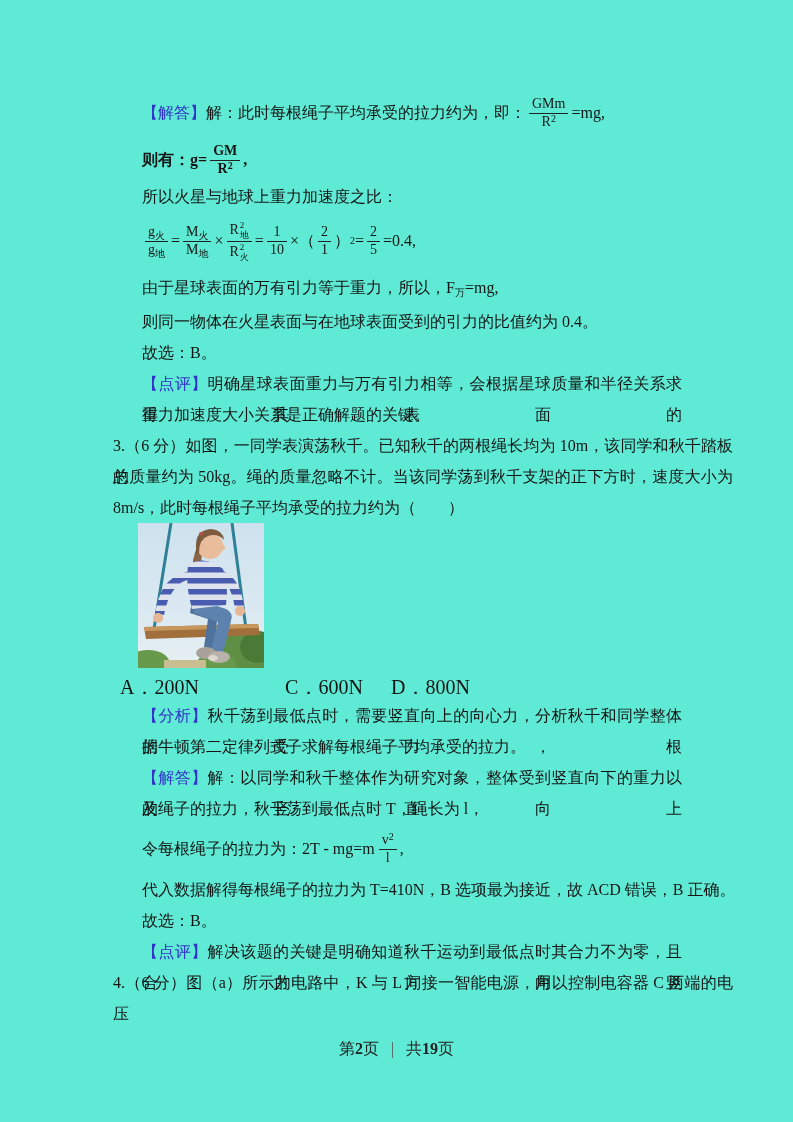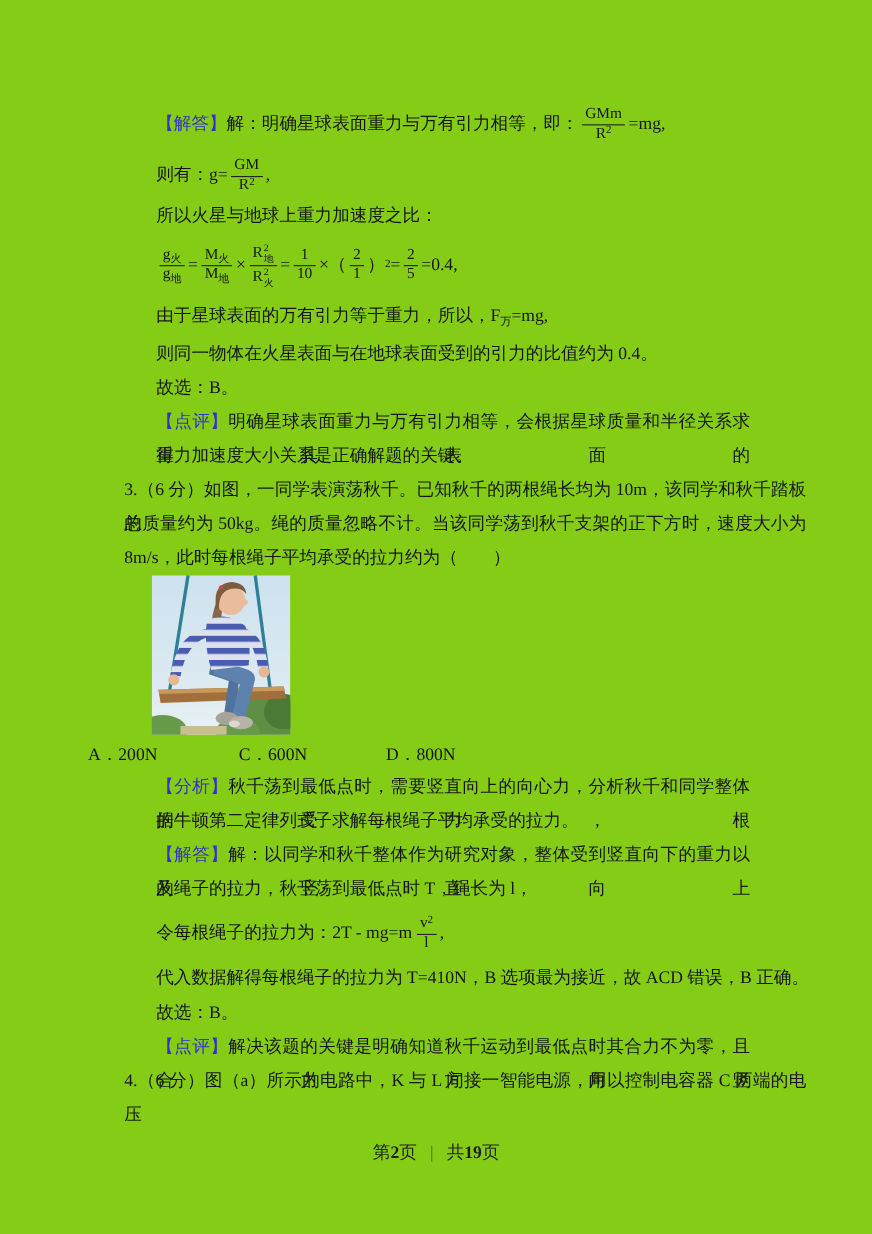--- a/index.html
+++ b/index.html
@@ -1,77 +1,77 @@
 <!DOCTYPE html>
 <html><head>
 <meta charset="utf-8">
 <style>
   html,body{margin:0;padding:0;background:#ffffff;}
   .page{
     position:relative;
     width:793px;height:1122px;
     margin:0 auto;
-    background:#84cc16;
+    background:#5eead4;
     font-family:"Liberation Serif","DejaVu Serif",serif;
     color:#151515;
     overflow:hidden;
   }
   .content{position:absolute;top:88px;left:0;width:793px;}
   .ln{
     margin-left:142px;margin-right:111px;
     font-size:16px;height:31px;line-height:31px;
     white-space:nowrap;
   }
   .ln.q{margin-left:113px;margin-right:60px;white-space:normal;}
   .just{text-align:justify;text-align-last:justify;white-space:normal;}
   .tallline{display:flex;align-items:center;line-height:1.25;white-space:nowrap;}
   .h50{height:50px;}
-  .h44{height:44px;}
+  .h44{height:44px;font-weight:bold;}
   .h30{height:30px;line-height:30px;}
   .h58{height:58px;}
   .h36{height:36px;line-height:36px;}
   .lbl{color:#3232c8;}
   .frac{
     display:inline-flex;flex-direction:column;align-self:center;
     text-align:center;vertical-align:middle;margin:0 3px;
     font-size:14px;line-height:1.2;
   }
   .frac .num{border-bottom:1.3px solid #222;padding:0 3px;}
   .frac .den{padding:0 3px;}
   sup.e{font-size:10px;line-height:0;vertical-align:4px;}
   sub.c{font-size:10px;line-height:0;vertical-align:-3px;}
   .stk{
     display:inline-flex;flex-direction:column;align-items:flex-start;
     font-size:9px;line-height:1.15;vertical-align:middle;margin-left:1px;
   }
   .photo-wrap{margin-left:138px;width:126px;height:145px;}
   .opts{
-    margin-left:80px;margin-top:6px;height:26px;line-height:26px;
-    font-size:16px;display:flex;
+    margin-left:120px;margin-top:6px;height:26px;line-height:26px;
+    font-size:20px;display:flex;
   }
   .opt0{width:137px;}
   .opt1{width:140px;}
-  .opt2{width:134px;}
+  .opt2{width:134px;text-align:center;}
   .footer{
     position:absolute;top:1038px;left:0;width:793px;
     text-align:center;font-size:16px;color:#222;height:22px;line-height:22px;
   }
   .footer b{font-weight:bold;}
   .footer .sep{margin:0 12px;color:#555;}
   .coef{margin-right:1px;}
 </style>
 </head>
 <body>
 
 <div class="page">
   <div class="content">
 
     <div class="ln tallline h50">
       <span class="lbl">【解答】</span>
-        <span>解：明确星球表面重力与万有引力相等，即：</span>
+        <span>解：此时每根绳子平均承受的拉力约为，即：</span>
         <span class="frac">
           <span class="num">GMm</span>
           <span class="den"><span>R</span><sup class="e">2</sup></span>
         </span>
         <span>=mg,</span>
     </div>
 
     <div class="ln tallline h44">
       <span>则有：g=</span>
         <span class="frac">

